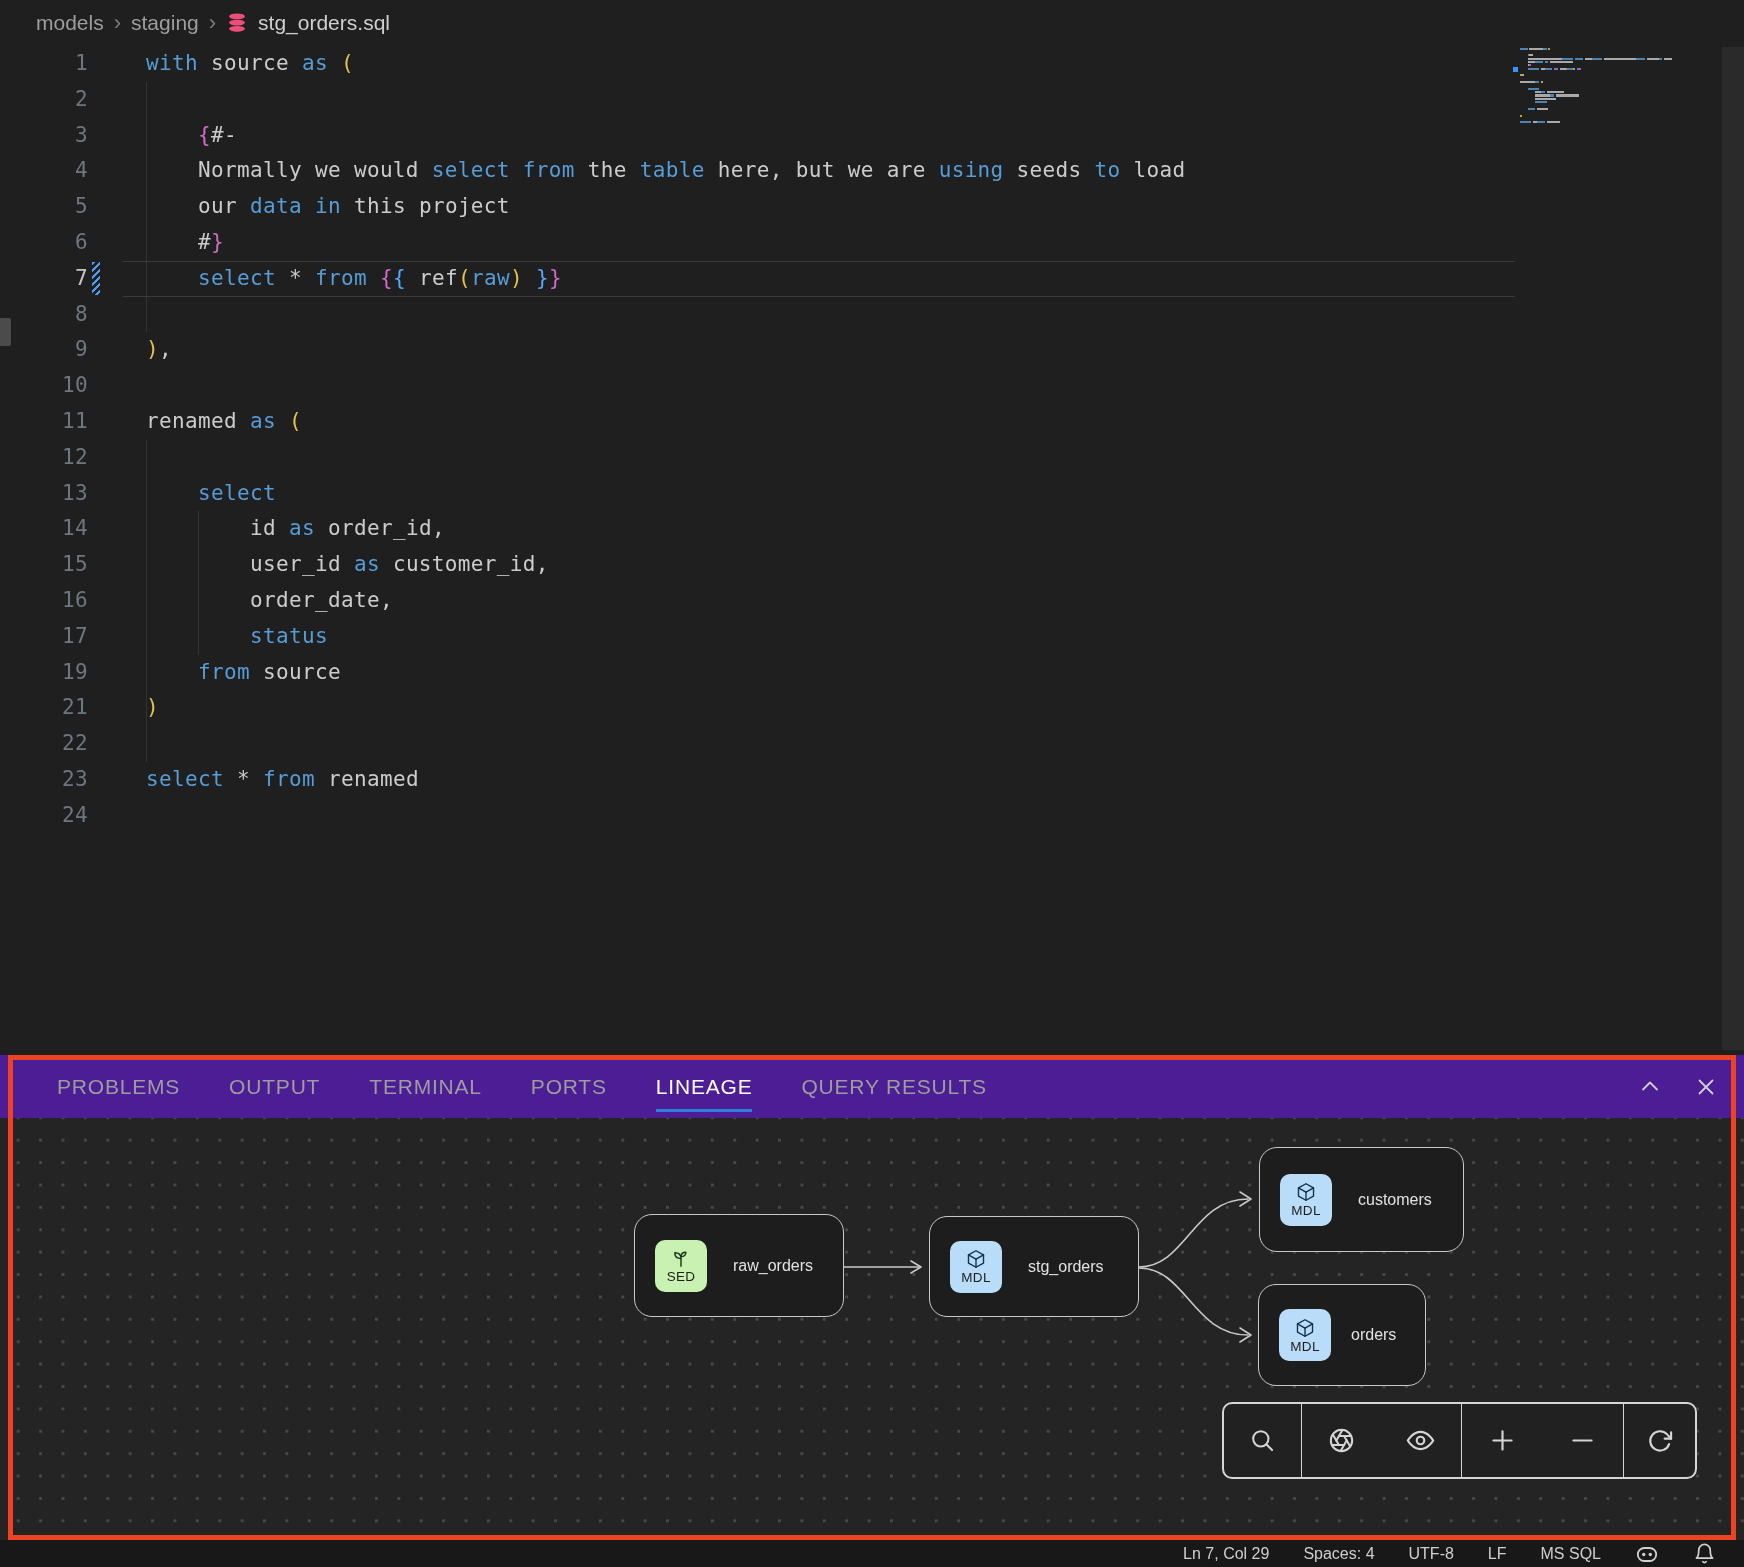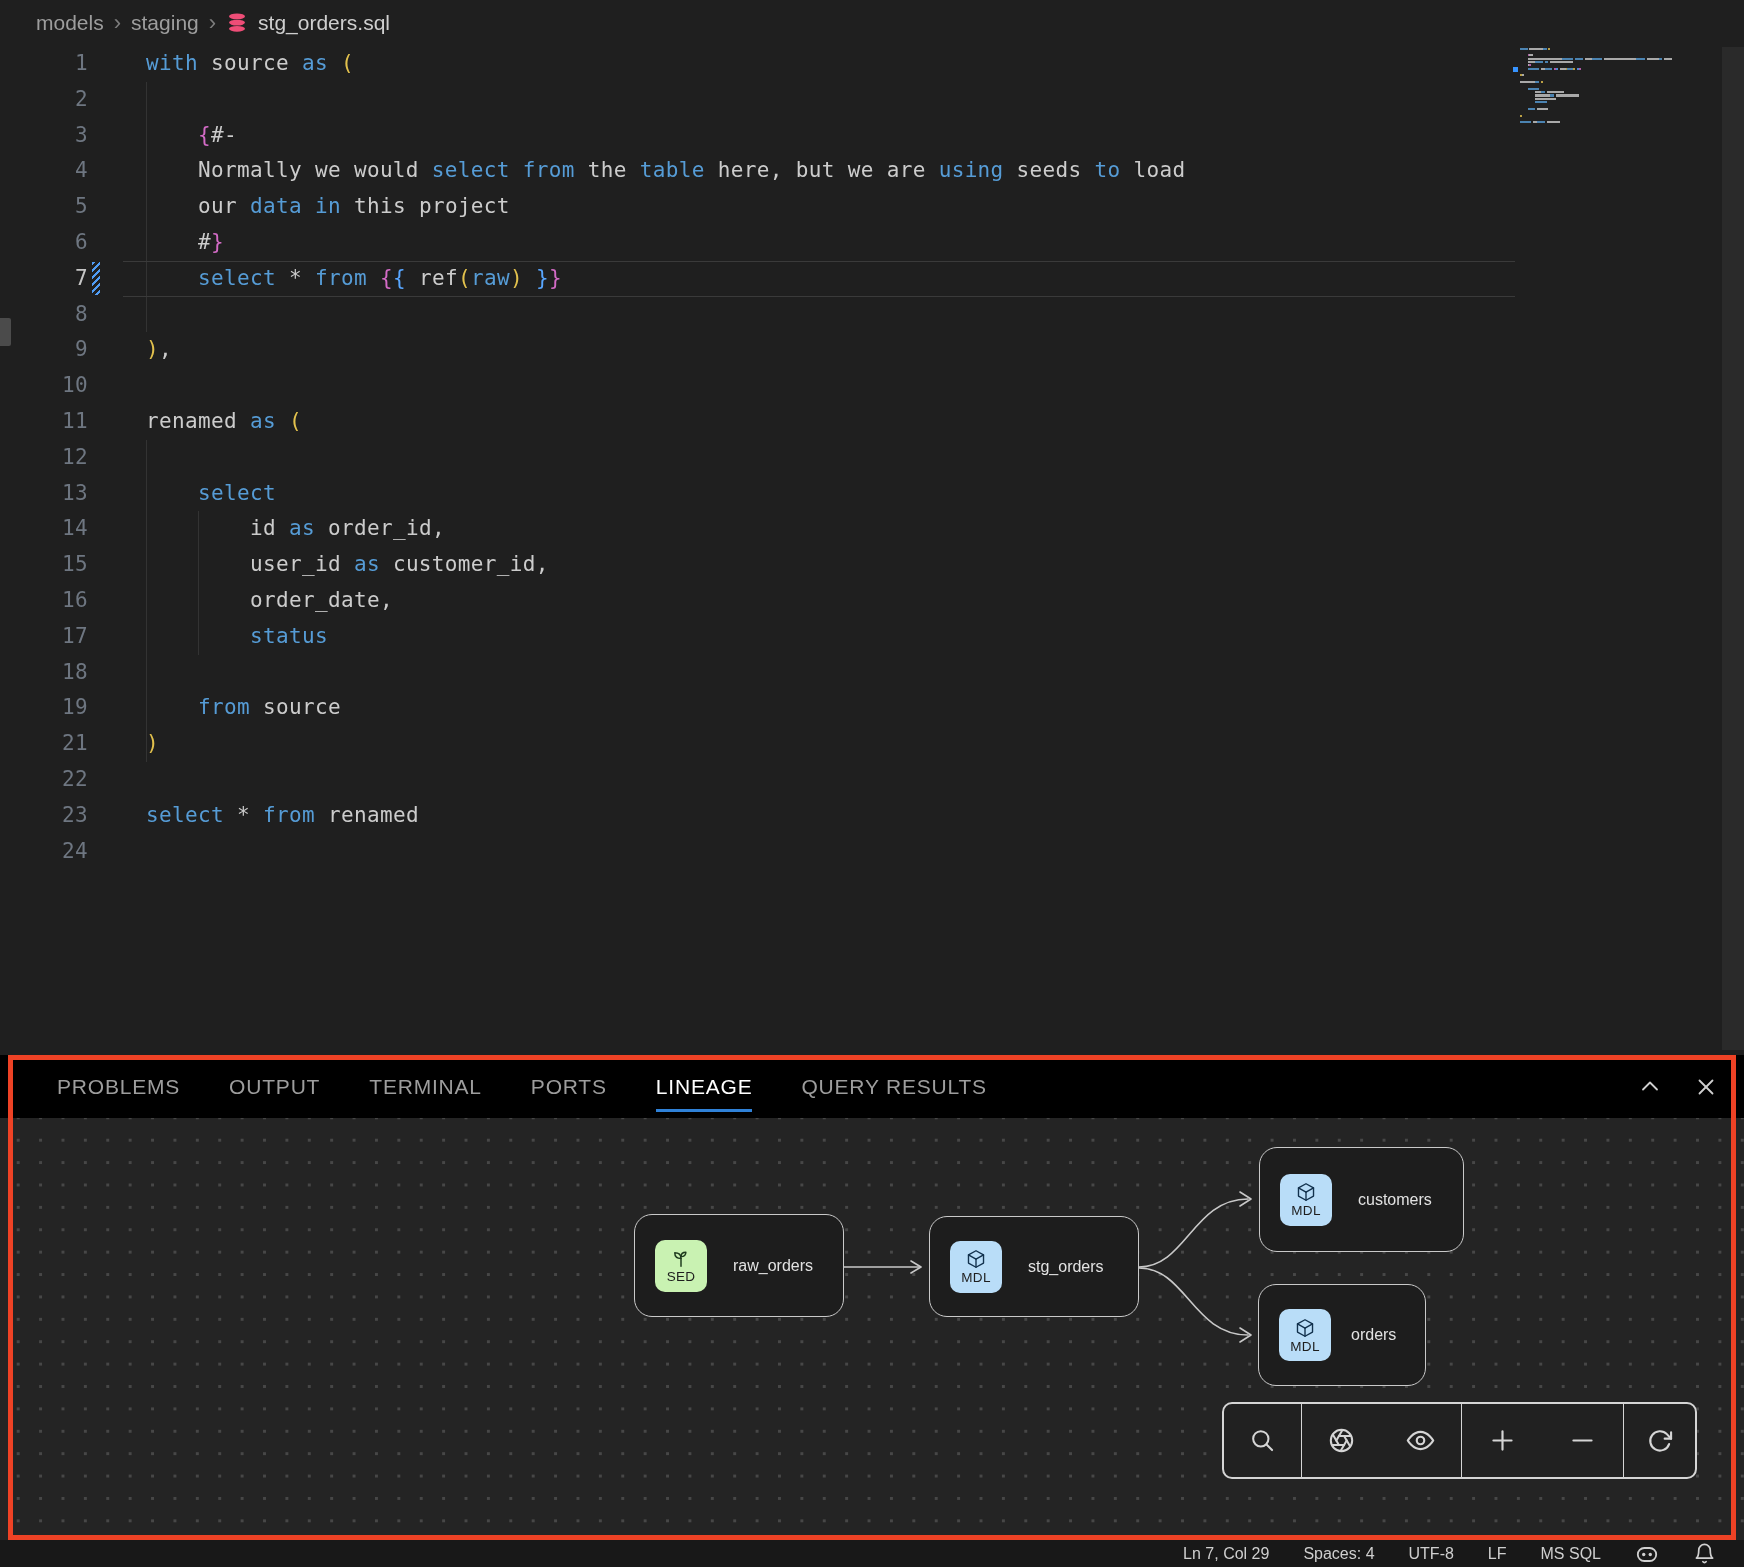--- a/index.html
+++ b/index.html
@@ -36,21 +36,21 @@
                  background:repeating-linear-gradient(135deg,#4f9cf5 0 2.2px,transparent 2.2px 5px);}
 
   .minimap{position:absolute;left:1520px;top:47px;width:180px;}
   .mm-row{display:flex;align-items:center;height:3.35px;}
   .mm-bar{display:inline-block;height:2.1px;}
   .minimap-marker{position:absolute;left:1513px;top:67px;width:5px;height:5px;background:#3794ff;}
   .scrollbar{position:absolute;left:1722px;top:47px;width:22px;height:1003px;background:rgba(255,255,255,.05);}
   .left-chip{position:absolute;left:0;top:318px;width:11px;height:28px;background:#4b4b4b;border-radius:0 2px 2px 0;}
 
   
-  .panel{position:absolute;left:0;top:1055px;width:1744px;height:485px;background:#000000;}
+  .panel{position:absolute;left:0;top:1055px;width:1744px;height:485px;background:#4c1d95;}
   .panel-tabs{position:relative;height:63px;display:flex;align-items:center;gap:49px;padding-left:57px;}
   .tab{position:relative;background:none;border:none;padding:4px 0;color:#9d9d9d;font-size:21px;
        letter-spacing:.8px;font-family:"Liberation Sans",sans-serif;cursor:pointer;white-space:nowrap;}
   .tab.active{color:#ffffff;}
   .tab.active::after{content:"";position:absolute;left:0;right:0;bottom:-9px;height:3px;background:var(--accent);}
   .panel-actions{position:absolute;right:26px;top:0;height:63px;display:flex;align-items:center;gap:32px;}
   .pa-btn{background:none;border:none;padding:0;color:#cfcfcf;cursor:pointer;display:flex;}
 
   .canvas{position:absolute;left:0;top:63px;width:1744px;height:422px;background:#242424;
           background-image:radial-gradient(circle,#474747 1.4px,transparent 1.6px);
@@ -129,21 +129,20 @@
         <div class="line"><span class="ln">8</span><span class="ct"></span></div>
         <div class="line"><span class="ln">9</span><span class="ct"><span class="tok-y">)</span><span class="tok-tx">,</span></span></div>
         <div class="line"><span class="ln">10</span><span class="ct"></span></div>
         <div class="line"><span class="ln">11</span><span class="ct"><span class="tok-tx">renamed </span><span class="tok-kw">as</span><span class="tok-tx"> </span><span class="tok-y">(</span></span></div>
         <div class="line"><span class="ln">12</span><span class="ct"></span></div>
         <div class="line"><span class="ln">13</span><span class="ct"><span class="tok-tx">    </span><span class="tok-kw">select</span></span></div>
         <div class="line"><span class="ln">14</span><span class="ct"><span class="tok-tx">        id </span><span class="tok-kw">as</span><span class="tok-tx"> order_id,</span></span></div>
         <div class="line"><span class="ln">15</span><span class="ct"><span class="tok-tx">        user_id </span><span class="tok-kw">as</span><span class="tok-tx"> customer_id,</span></span></div>
         <div class="line"><span class="ln">16</span><span class="ct"><span class="tok-tx">        order_date,</span></span></div>
         <div class="line"><span class="ln">17</span><span class="ct"><span class="tok-tx">        </span><span class="tok-kw">status</span></span></div>
-        <div class="line"><span class="ln">18</span><span class="ct"></span></div>
         <div class="line"><span class="ln">19</span><span class="ct"><span class="tok-tx">    </span><span class="tok-kw">from</span><span class="tok-tx"> source</span></span></div>
         <div class="line"><span class="ln">21</span><span class="ct"><span class="tok-y">)</span></span></div>
         <div class="line"><span class="ln">22</span><span class="ct"></span></div>
         <div class="line"><span class="ln">23</span><span class="ct"><span class="tok-kw">select</span><span class="tok-tx"> * </span><span class="tok-kw">from</span><span class="tok-tx"> renamed</span></span></div>
         <div class="line"><span class="ln">24</span><span class="ct"></span></div>
       </div>
     <div class="minimap">
         <div id="minimap-lines">
           <div class="mm-row">
             <span class="mm-bar" style="width: 7.6px; background: rgb(86, 156, 214); opacity: 0.8;"></span>

